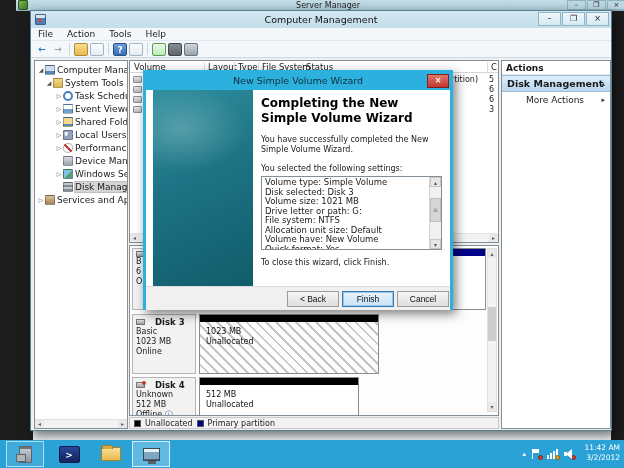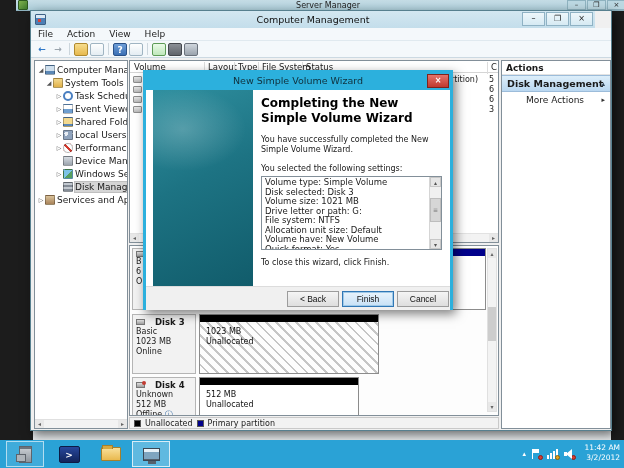--- a/index.html
+++ b/index.html
@@ -16,21 +16,21 @@
   .sm-icon { position:absolute; left:2px; top:0; width:10px; height:10px;
     background:linear-gradient(135deg,#7fb24d,#3d7a2e); border:1px solid #2c5a20; border-radius:1px; }
   .sm-controls { position:absolute; right:14px; top:0; display:flex; gap:1px; }
   .sm-controls span { width:19px; height:10px; font-size:7px; line-height:9px; text-align:center;
     color:#222; background:#bcd8e2; border:1px solid #8fb3c0; }
   .sm-strip { position:absolute; left:33px; top:430px; width:578px; height:11px; background:#e9edef; }
 
   
   .cm { position:absolute; left:30px; top:10px; width:582px; height:421px;
     background:#f0f0f0; border:1px solid #57808f; box-shadow:3px 4px 10px rgba(0,0,0,.55); }
-  .cm-titlebar { position:absolute; left:0; top:0; right:16px; height:29px;
+  .cm-titlebar { position:absolute; left:0; top:0; right:0; height:29px;
     background:linear-gradient(#d3e7f1,#b9d8e7); border-bottom:1px solid #9cbecd;
     font-size:9.5px; color:#111; text-align:center; line-height:17px; }
   .cm-app-icon { position:absolute; left:4px; top:3px; width:11px; height:11px;
     background:linear-gradient(#d9e8f5 0 3px,#4d7fb5 3px 9px,#8b99a6 9px); border:1px solid #3c6186; border-radius:1px; }
   .cm-app-icon i { position:absolute; left:2px; top:4px; width:3px; height:3px; background:#d8433a; display:block; }
   .cm-controls { position:absolute; right:2px; top:1px; display:flex; gap:1px; }
   .cm-controls .wbtn { width:23px; height:14px; background:linear-gradient(#eef7fb,#d6eaf3);
     border:1px solid #8fb2c4; font-size:8px; line-height:12px; text-align:center; color:#222; }
   .cm-menubar { position:absolute; left:0; top:17px; right:0; height:13px; background:#f4f8fb;
     border-bottom:1px solid #e0e9ef; font-size:9px; color:#222; display:flex; align-items:center; }
@@ -202,21 +202,21 @@
       <span class="cm-controls">
         <span class="wbtn">–</span>
         <span class="wbtn">❐</span>
         <span class="wbtn">×</span>
       </span>
     </div>
 
     <div class="cm-menubar">
       <span>File</span>
       <span>Action</span>
-      <span>View</span>
+      <span>Tools</span>
       <span>Help</span>
     </div>
 
     <div class="cm-toolbar">
       <span class="tico ti-back">←</span>
       <span class="tico ti-fwd">→</span>
       <span class="tsep"></span>
       <span class="tico ti-folder"></span>
       <span class="tico ti-box"></span>
       <span class="tsep"></span>

